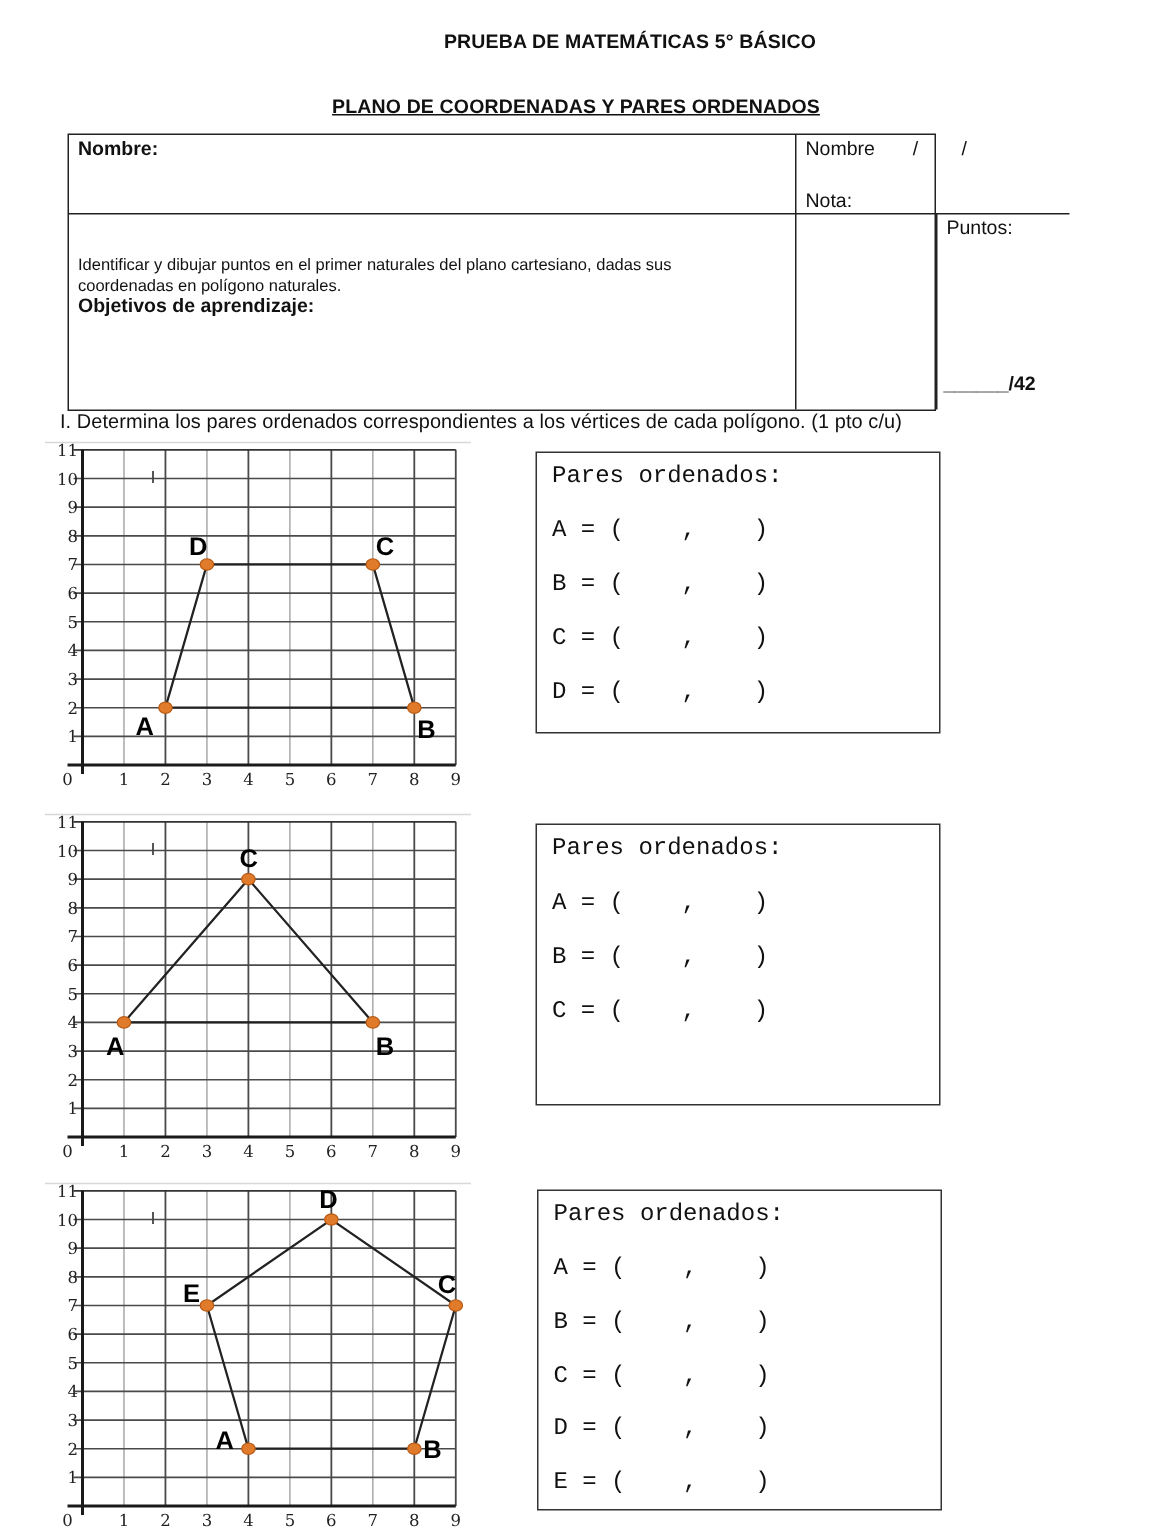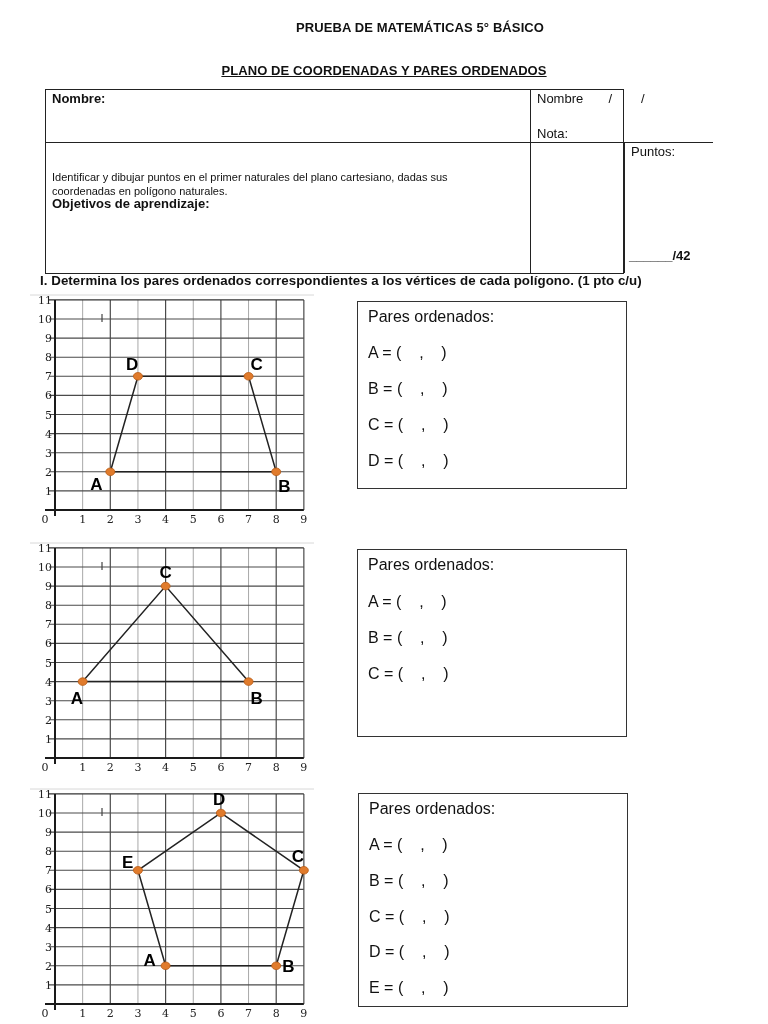--- a/index.html
+++ b/index.html
@@ -8,26 +8,26 @@
 
   .title { position: absolute; left: 0; width: 768px; text-align: center; font-weight: bold; font-size: 13px; letter-spacing: 0.1px; }
   #title1 { top: 20px; margin-left: 36px; }
   #title2 { top: 63px; text-decoration: underline; }
 
   .info-table { position: absolute; left: 45px; top: 89px; width: 579px; height: 185px; border: 1.2px solid #222; }
   .cell { position: absolute; border-color: #222; border-style: solid; border-width: 0; }
   .lbl { position: absolute; font-size: 13px; }
   .lbl.b { font-weight: bold; }
 
-  .section { position: absolute; left: 40px; top: 273px; font-size: 13.3px; font-weight: bold; white-space: nowrap; letter-spacing: 0.05px; }
+  .section { position: absolute; left: 40px; top: 273px; font-size: 13.3px; font-weight: normal; white-space: nowrap; letter-spacing: 0.05px; }
 
   .graph { position: absolute; left: 30px; width: 290px; height: 240px; }
   .graph svg { width: 290px; height: 240px; display: block; }
 
-  .answer-box { position: absolute; border: 1.3px solid #333; background: #fff; font-family: Liberation Sans, sans-serif; padding-left: 36px; }
+  .answer-box { position: absolute; border: 1.3px solid #333; background: #fff; font-family: Liberation Mono, monospace; padding-left: 36px; }
   .answer-box .heading { position: absolute; left: 10px; top: 6px; font-size: 16px; color: #111; }
   .answer-box .row { position: absolute; left: 10px; font-size: 16px; color: #111; white-space: pre; }
 </style>
 </head>
 <body>
 
 <div id="title1" class="title">PRUEBA DE MATEMÁTICAS 5° BÁSICO</div>
 <div id="title2" class="title">PLANO DE COORDENADAS Y PARES ORDENADOS</div>
 
 <div class="info-table">

